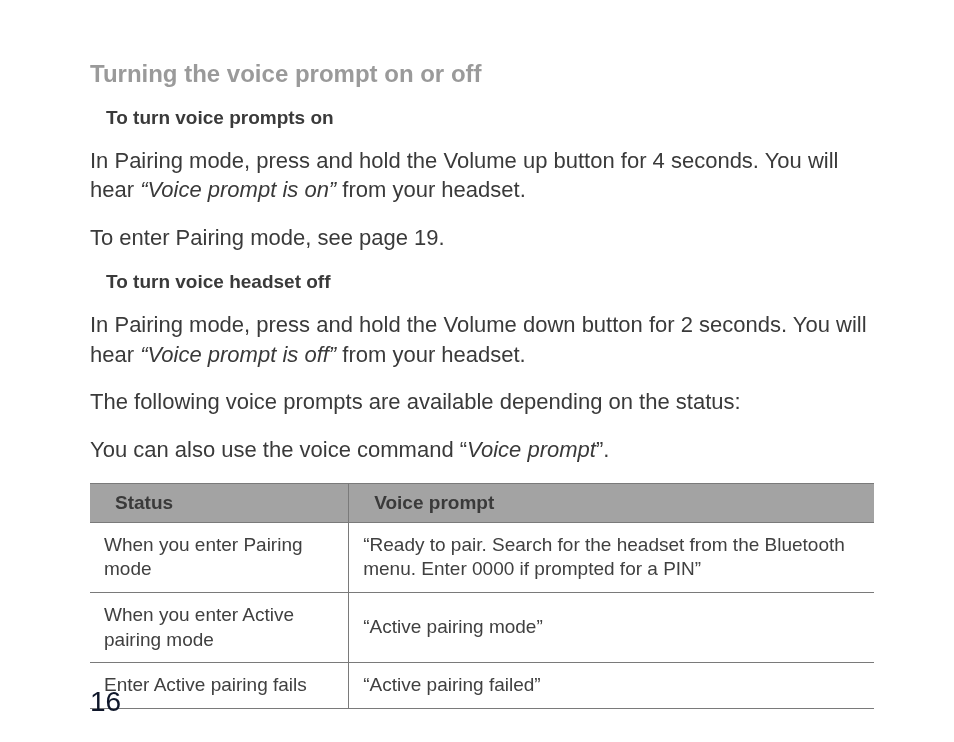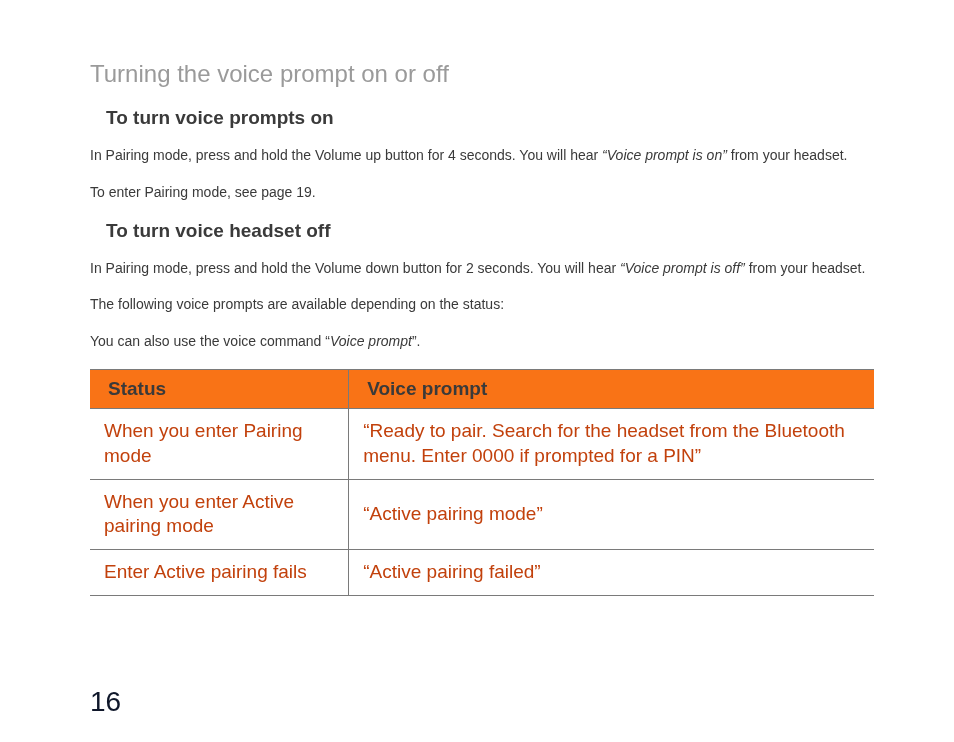--- a/index.html
+++ b/index.html
@@ -13,62 +13,62 @@
   }
   .page {
     box-sizing: border-box;
     padding: 60px 80px 30px 90px;
     width: 954px;
     height: 742px;
     position: relative;
   }
   .section-title {
     font-size: 24px;
-    font-weight: normal;
+    font-weight: bold;
     color: #9a9a9a;
     margin: 0 0 18px 0;
     line-height: 1.2;
   }
   .subhead {
     font-size: 19px;
     font-weight: bold;
     color: #3a3a3a;
     margin: 0 0 6px 16px;
   }
   .para {
-    font-size: 14px;
+    font-size: 22px;
     color: #3a3a3a;
     margin: 17px 0 18px 0;
     line-height: 1.35;
   }
   .ital {
     font-style: italic;
   }
   table.vp {
     border-collapse: collapse;
     width: 100%;
     margin-top: 4px;
   }
   table.vp th {
     text-align: left;
-    background: #f97316;
+    background: #a3a3a3;
     font-weight: bold;
     font-size: 19px;
     color: #3a3a3a;
-    padding: 8px 18px;
+    padding: 8px 25px;
     border-top: 1px solid #7a7a7a;
     border-bottom: 1px solid #7a7a7a;
   }
   table.vp th.col2,
   table.vp td.col2 {
     border-left: 1px solid #7a7a7a;
   }
   table.vp td {
     font-size: 19px;
-    color: #c2410c;
+    color: #404040;
     padding: 10px 14px;
     border-bottom: 1px solid #7a7a7a;
     vertical-align: middle;
     line-height: 1.3;
   }
   table.vp td.col2 {
   }
   .page-number {
     position: absolute;
     left: 90px;

